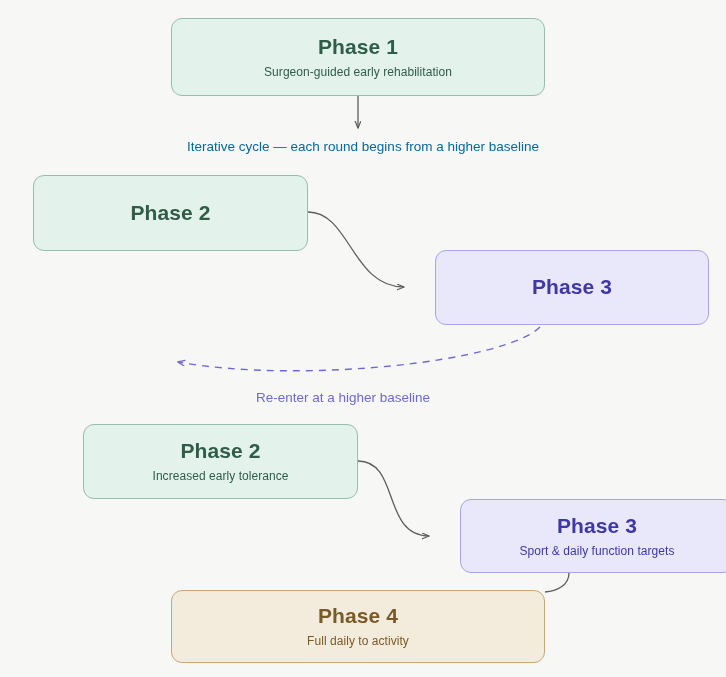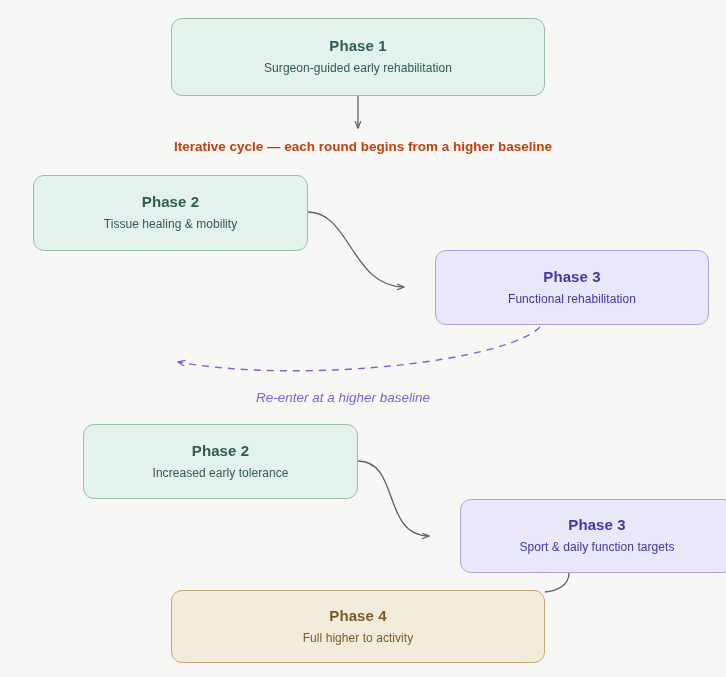--- a/index.html
+++ b/index.html
@@ -33,21 +33,21 @@
     border-radius: 11px;
     border-width: 1.4px;
     border-style: solid;
     display: flex;
     flex-direction: column;
     align-items: center;
     justify-content: center;
     text-align: center;
   }
   .node .title {
-    font-size: 15px;
+    font-size: 21px;
     font-weight: bold;
     line-height: 1.25;
     letter-spacing: 0.1px;
   }
   .node .subtitle {
     font-size: 12px;
     font-weight: normal;
     line-height: 1.3;
     margin-top: 5px;
     letter-spacing: 0.05px;
@@ -69,22 +69,21 @@
     color: #7a5a26;
   }
   .edge-label {
     position: absolute;
     font-size: 13.5px;
     text-align: center;
     white-space: nowrap;
     line-height: 1.2;
   }
   .edge-label.plain {
-    color: #c2410c;
-    font-weight: bold;
+    color: #0369a1;
   }
   .edge-label.accent {
     color: #6f68d8;
   }
 </style>
 </head>
 <body>
 
 <div id="canvas">
 
@@ -109,40 +108,38 @@
     <path d="M 569 573 C 569 586, 556 591, 545 592" fill="none" stroke="#5d5d5d" stroke-width="1.3"></path>
   </svg>
 
   <div class="node theme-green" style="left:171px; top:18px; width:374px; height:78px;">
     <div class="title">Phase 1</div>
     <div class="subtitle">Surgeon-guided early rehabilitation</div>
   </div>
 
   <div class="node theme-green" style="left:33px; top:175px; width:275px; height:76px;">
     <div class="title">Phase 2</div>
-    <div class="subtitle">Tissue healing &amp; mobility</div>
   </div>
 
   <div class="node theme-purple" style="left:407px; top:250px; width:274px; height:75px;">
     <div class="title">Phase 3</div>
-    <div class="subtitle">Functional rehabilitation</div>
   </div>
 
   <div class="node theme-green" style="left:83px; top:424px; width:275px; height:75px;">
     <div class="title">Phase 2</div>
     <div class="subtitle">Increased early tolerance</div>
   </div>
 
   <div class="node theme-purple" style="left:432px; top:499px; width:274px; height:74px;">
     <div class="title">Phase 3</div>
     <div class="subtitle">Sport &amp; daily function targets</div>
   </div>
 
   <div class="node theme-beige" style="left:171px; top:590px; width:374px; height:73px;">
     <div class="title">Phase 4</div>
-    <div class="subtitle">Full higher to activity</div>
+    <div class="subtitle">Full daily to activity</div>
   </div>
 
   <div class="edge-label plain" style="left:0px; top:139px; width:726px;">Iterative cycle — each round begins from a higher baseline</div>
 
-  <div class="edge-label accent" style="left:0px; top:390px; width:686px;font-style:italic;">Re-enter at a higher baseline</div>
+  <div class="edge-label accent" style="left:0px; top:390px; width:686px;">Re-enter at a higher baseline</div>
 
 </div>
 
 </body></html>

